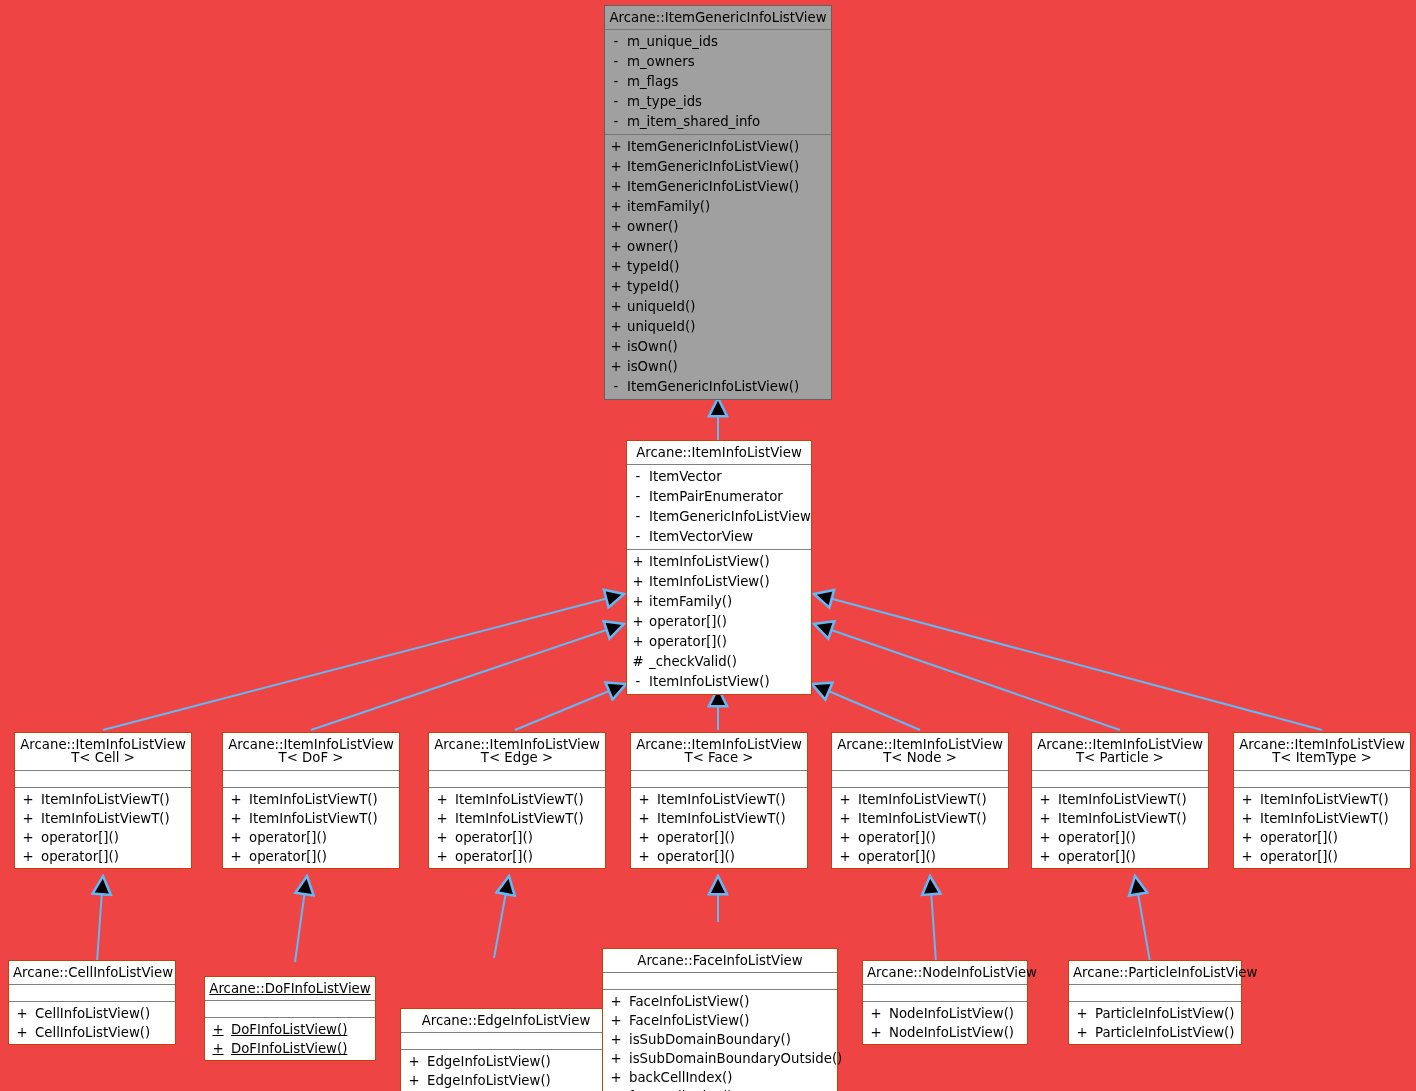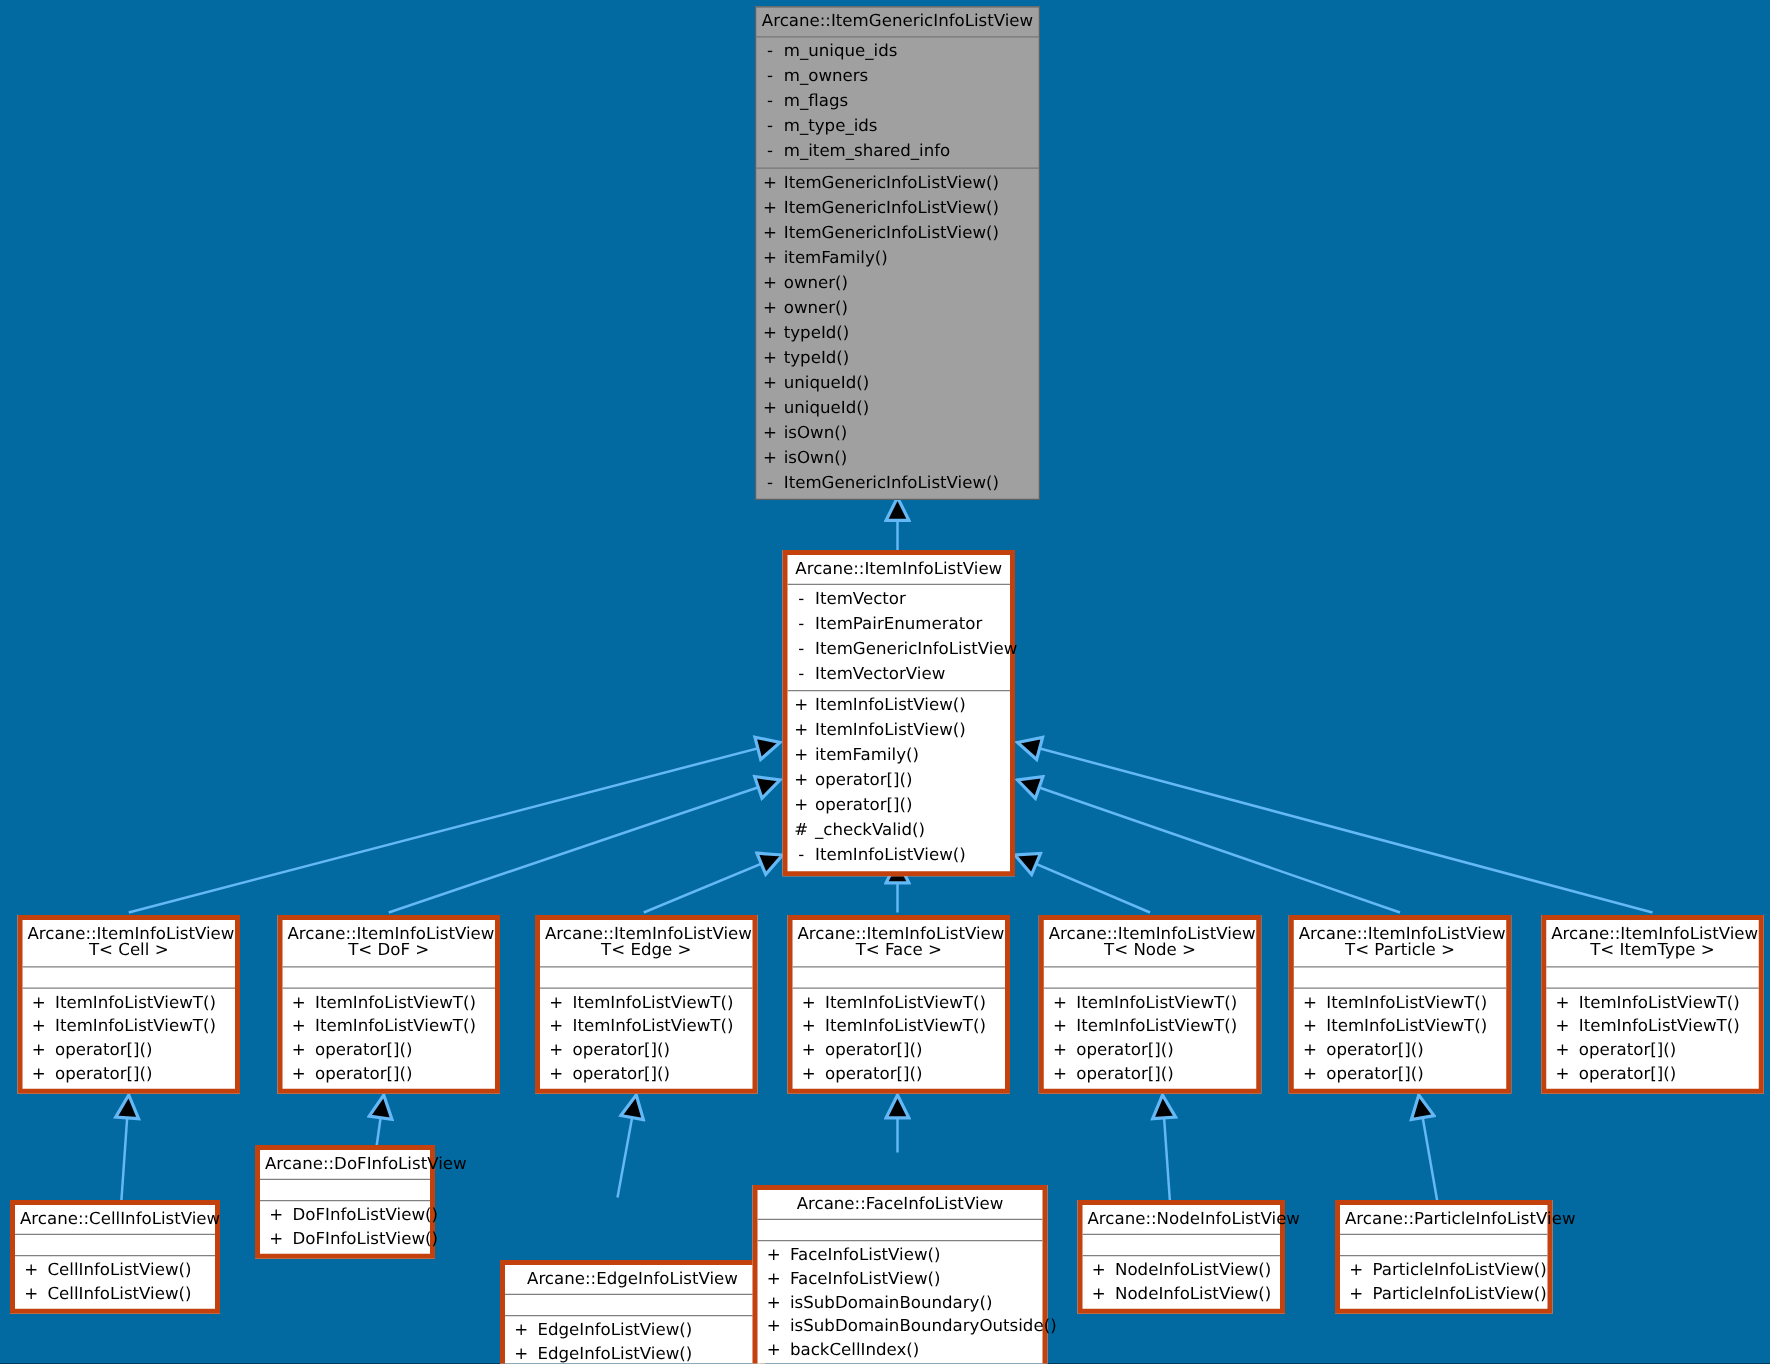--- a/index.html
+++ b/index.html
@@ -1,28 +1,28 @@
 <!DOCTYPE html>
 <html><head>
 <meta charset="utf-8">
 <style>
   html,body{margin:0;padding:0;background:#000;}
   #stage{
     position:relative;
     width:1416px;height:1091px;
-    background:#0369a1;
+    background:#ef4444;
     font-family:"DejaVu Sans","Liberation Sans",sans-serif;
     overflow:hidden;
   }
   svg.links{position:absolute;left:0;top:0;width:1416px;height:1091px;pointer-events:none;}
 
   .node{
     position:absolute;
     box-sizing:border-box;
-    border:4px solid #c2410c;
+    border:1px solid #c2410c;
     background:#fff;
     color:#000;
   }
   .node.gray{background:#a0a0a0;border:1px solid #606060;}
   .node .title{
     text-align:center;
     font-size:13.3px;
     line-height:1.0;
     padding:5px 4px 5px 4px;
     border-bottom:1px solid #808080;
@@ -395,21 +395,21 @@
           <span class="vis">+</span>
           <span class="nm">CellInfoListView()</span>
         </div>
       <div class="row">
           <span class="vis">+</span>
           <span class="nm">CellInfoListView()</span>
         </div>
     </div>
   </div>
 
-  <div class="node compact" style="left:204px;top:916px;width:144px;">
+  <div class="node compact" style="left:204px;top:976px;width:172px;text-decoration:underline;">
     <div class="title">Arcane::DoFInfoListView</div>
     <div class="compartment empty"></div>
     <div class="compartment">
       <div class="row">
           <span class="vis">+</span>
           <span class="nm">DoFInfoListView()</span>
         </div>
       <div class="row">
           <span class="vis">+</span>
           <span class="nm">DoFInfoListView()</span>

